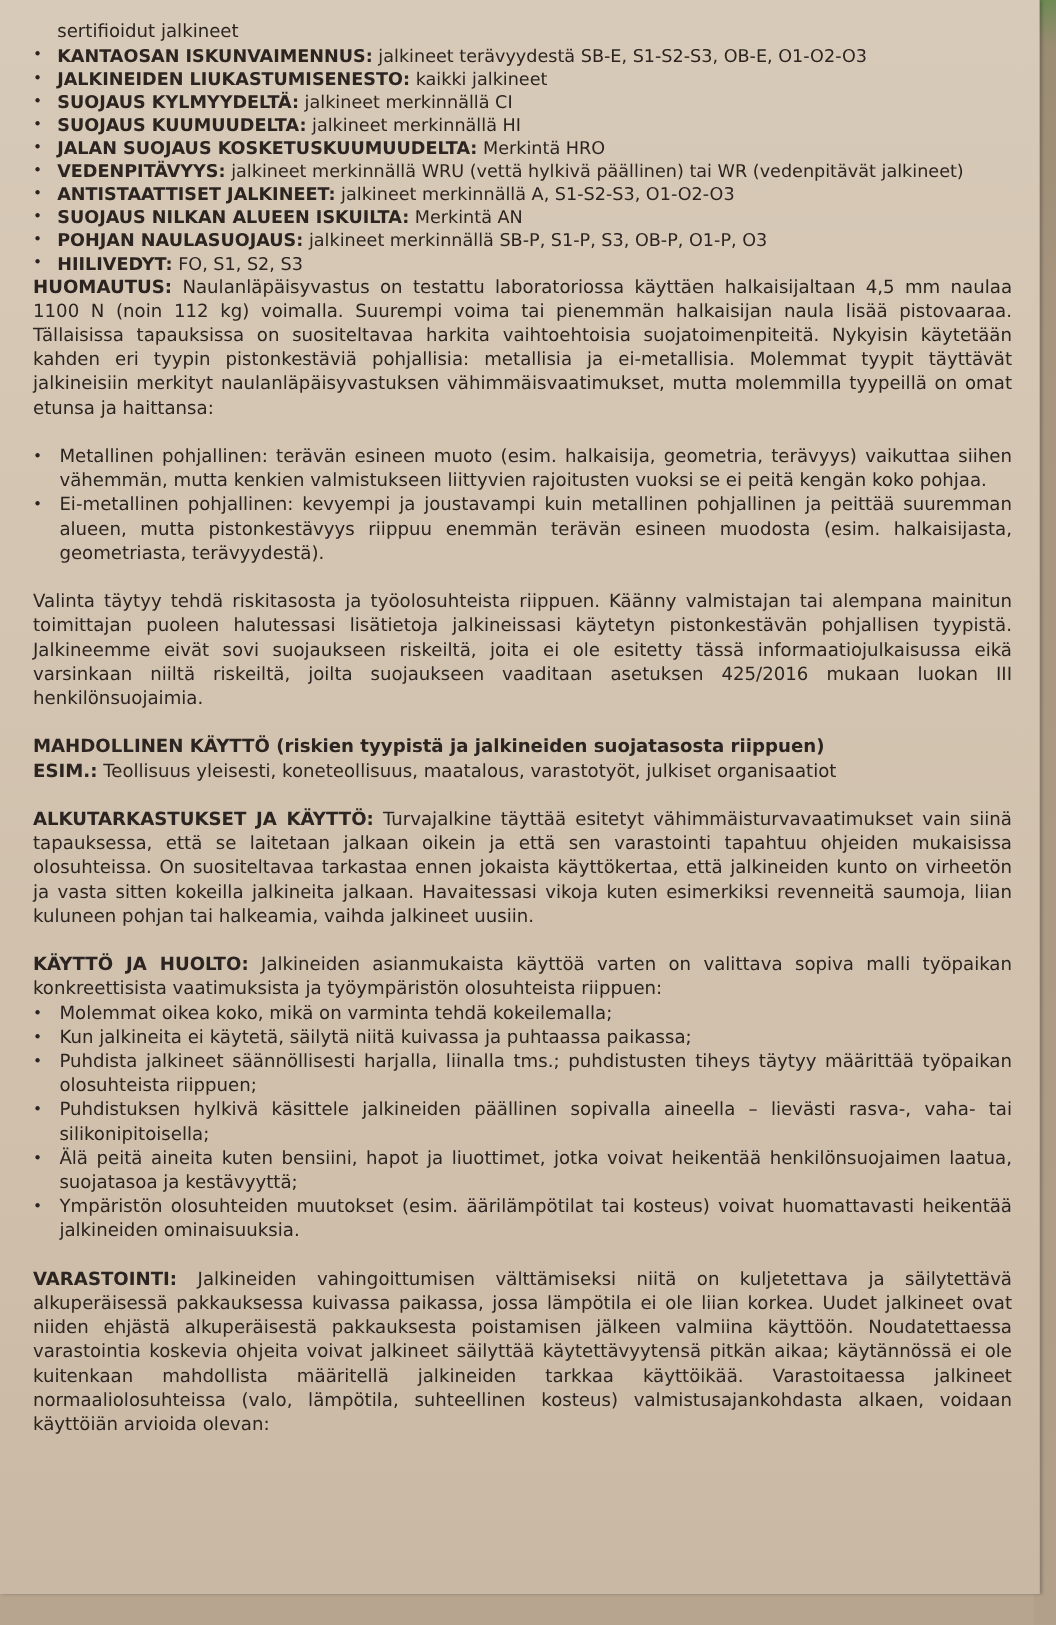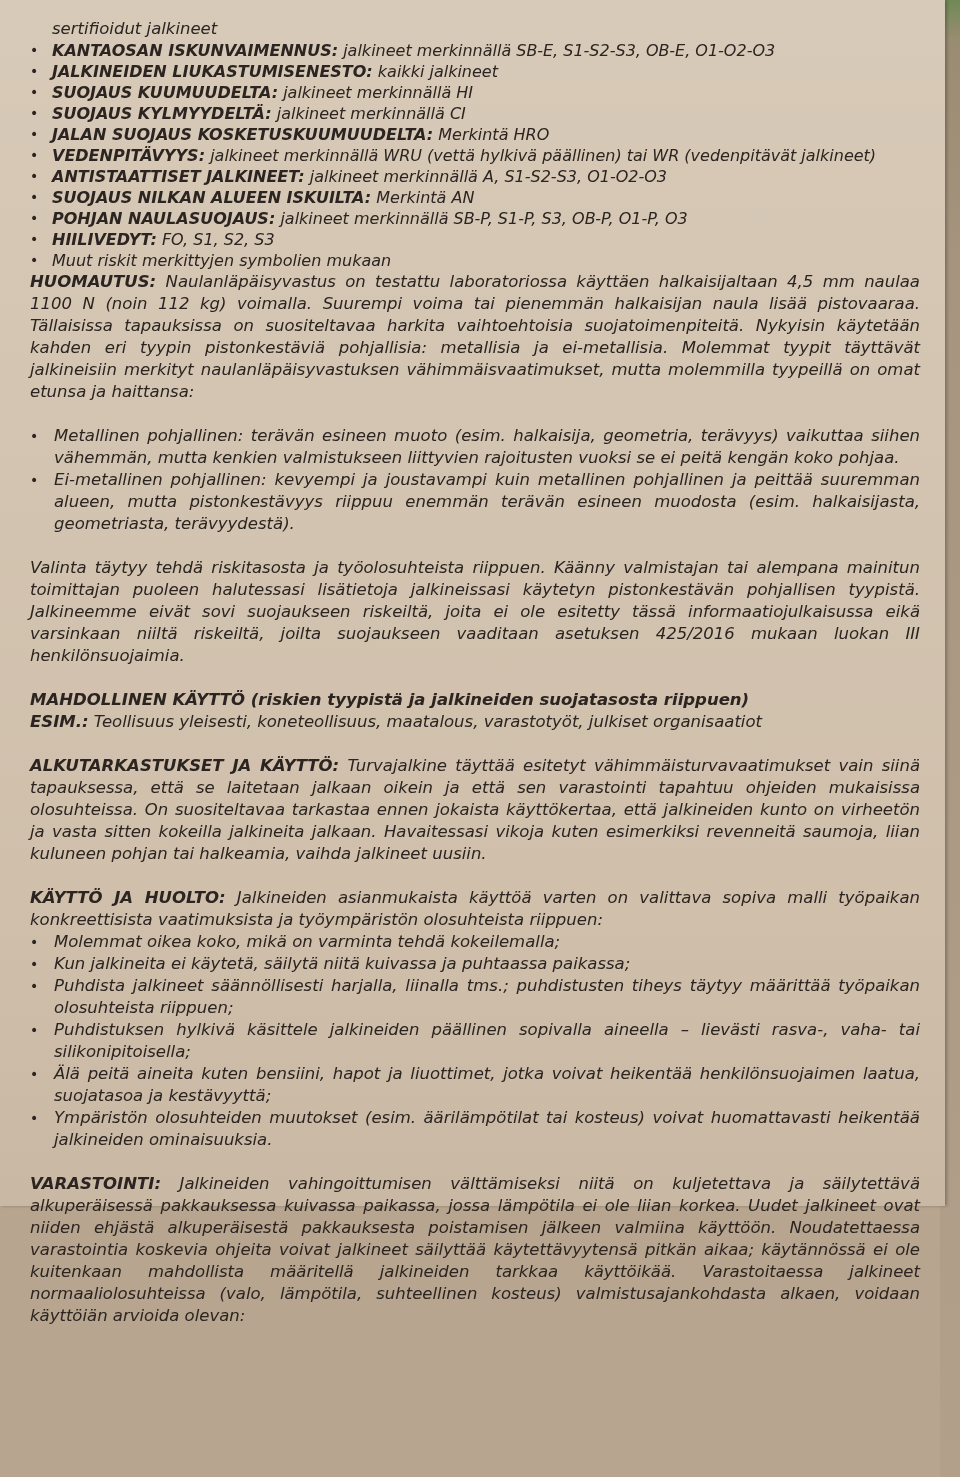--- a/index.html
+++ b/index.html
@@ -8,24 +8,23 @@
       background: #b7a58f;
       font-family: "DejaVu Sans", sans-serif;
       color: #2b2420;
       position: relative;
     }
     .edge-strip {
       position: absolute; right: 0; top: 0; width: 20px; height: 1477px;
       background: linear-gradient(180deg, #6f8a55 0px, #9a8c72 40px, #a89580 300px, #b2a08a 1477px);
     }
     .page {
-      position: absolute; left: 0; top: 0; width: 945px; height: 1206px;
+      position: absolute; left: 0; top: 0; width: 945px; height: 1449px;
       background: linear-gradient(180deg, #d8cab8 0%, #d3c4b1 40%, #cfbfab 75%, #c9b8a4 100%);
       box-shadow: 2px 0 3px rgba(0,0,0,0.25);
-      font-style: italic;
     }
     .content {
       position: absolute; left: 30px; top: 10px; width: 890px;
       font-size: 16.5px; line-height: 22px;
     }
     .blk { margin: 0; }
     ul { margin: 0; padding: 0; list-style: none; }
     li { position: relative; padding-left: 22px; }
     li::before {
       content: "\2022"; position: absolute; left: 0; top: 0; font-size: 14px;
@@ -41,31 +40,30 @@
 </head>
 <body>
 
 <div class="edge-strip"></div>
 <div class="page">
   <div class="content">
 
     <p class="blk indent" style="margin-top:8px;">sertifioidut jalkineet</p>
 
     <ul class="sym-list">
-      <li><b>KANTAOSAN ISKUNVAIMENNUS:</b><span> jalkineet merkinnällä SB-E, S1-S2-S3, OB-E, O1-O2-O3</span></li>
+      <li><b>KANTAOSAN ISKUNVAIMENNUS:</b><span> jalkineet terävyydestä SB-E, S1-S2-S3, OB-E, O1-O2-O3</span></li>
       <li><b>JALKINEIDEN LIUKASTUMISENESTO:</b><span> kaikki jalkineet</span></li>
+      <li><b>SUOJAUS KYLMYYDELTÄ:</b><span> jalkineet merkinnällä CI</span></li>
       <li><b>SUOJAUS KUUMUUDELTA:</b><span> jalkineet merkinnällä HI</span></li>
-      <li><b>SUOJAUS KYLMYYDELTÄ:</b><span> jalkineet merkinnällä CI</span></li>
       <li><b>JALAN SUOJAUS KOSKETUSKUUMUUDELTA:</b><span> Merkintä HRO</span></li>
       <li><b>VEDENPITÄVYYS:</b><span> jalkineet merkinnällä WRU (vettä hylkivä päällinen) tai WR (vedenpitävät jalkineet)</span></li>
       <li><b>ANTISTAATTISET JALKINEET:</b><span> jalkineet merkinnällä A, S1-S2-S3, O1-O2-O3</span></li>
       <li><b>SUOJAUS NILKAN ALUEEN ISKUILTA:</b><span> Merkintä AN</span></li>
       <li><b>POHJAN NAULASUOJAUS:</b><span> jalkineet merkinnällä SB-P, S1-P, S3, OB-P, O1-P, O3</span></li>
       <li><b>HIILIVEDYT:</b><span> FO, S1, S2, S3</span></li>
-      <li><b></b><span>Muut riskit merkittyjen symbolien mukaan</span></li>
     </ul>
 
     <p class="blk justify"><b>HUOMAUTUS:</b><span> Naulanläpäisyvastus on testattu laboratoriossa käyttäen halkaisijaltaan 4,5 mm naulaa 1100 N (noin 112 kg) voimalla. Suurempi voima tai pienemmän halkaisijan naula lisää pistovaaraa. Tällaisissa tapauksissa on suositeltavaa harkita vaihtoehtoisia suojatoimenpiteitä. Nykyisin käytetään kahden eri tyypin pistonkestäviä pohjallisia: metallisia ja ei-metallisia. Molemmat tyypit täyttävät jalkineisiin merkityt naulanläpäisyvastuksen vähimmäisvaatimukset, mutta molemmilla tyypeillä on omat etunsa ja haittansa:</span></p>
 
     <div class="gap"></div>
 
     <ul class="sub-list">
       <li class="justify">Metallinen pohjallinen: terävän esineen muoto (esim. halkaisija, geometria, terävyys) vaikuttaa siihen vähemmän, mutta kenkien valmistukseen liittyvien rajoitusten vuoksi se ei peitä kengän koko pohjaa.</li>
       <li class="justify">Ei-metallinen pohjallinen: kevyempi ja joustavampi kuin metallinen pohjallinen ja peittää suuremman alueen, mutta pistonkestävyys riippuu enemmän terävän esineen muodosta (esim. halkaisijasta, geometriasta, terävyydestä).</li>
     </ul>

